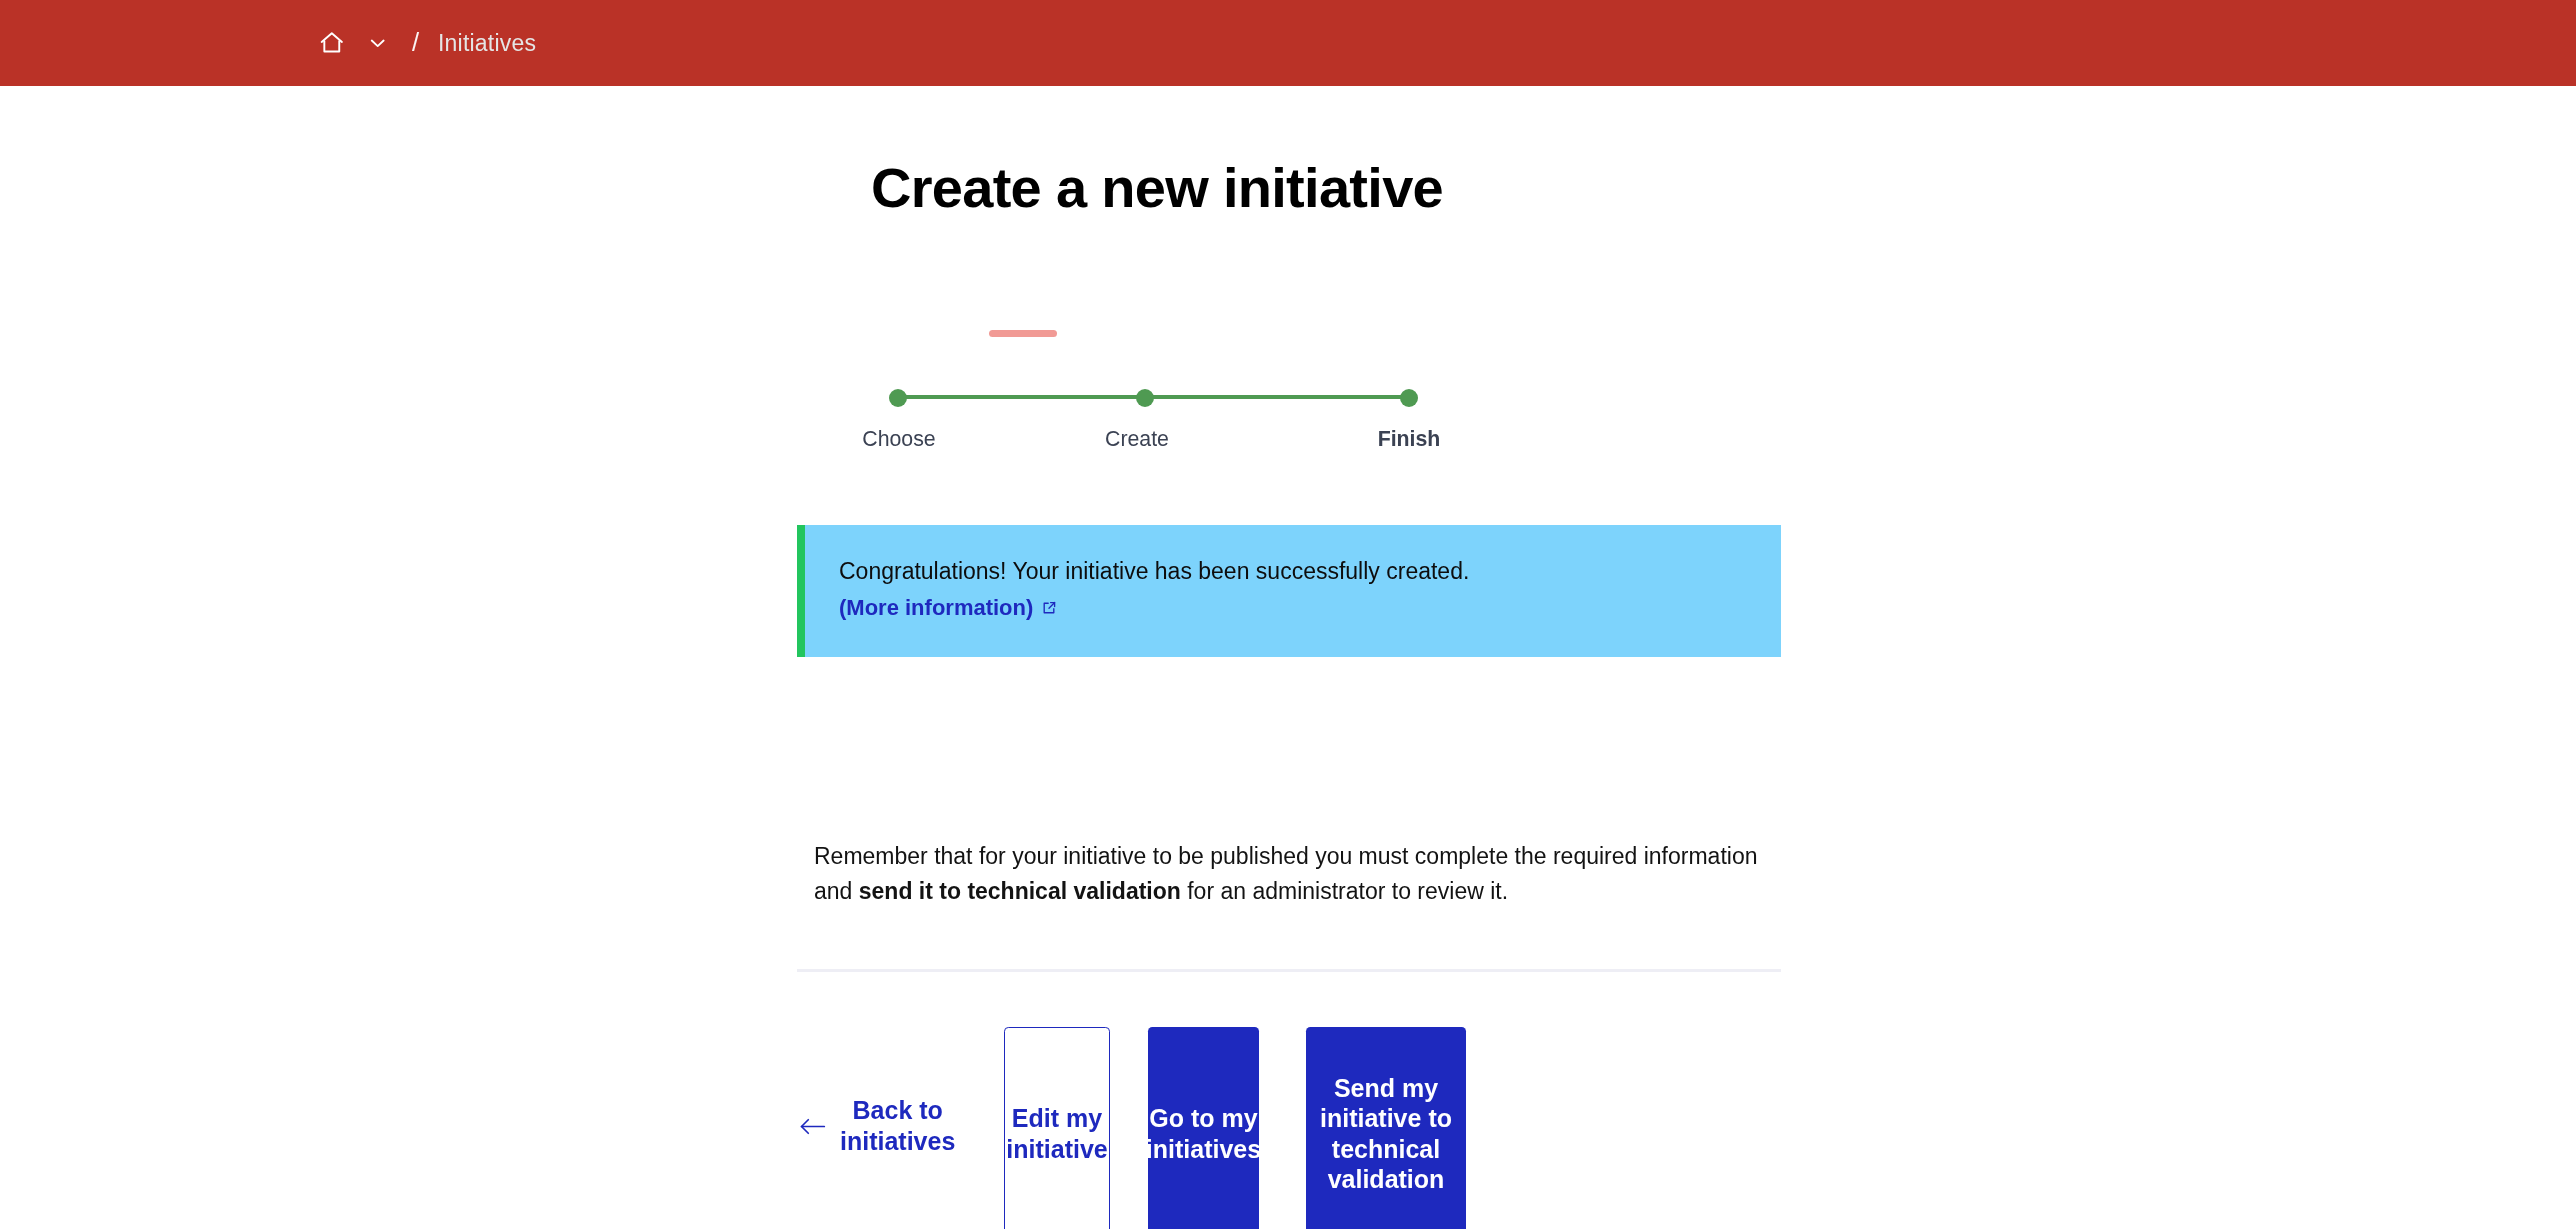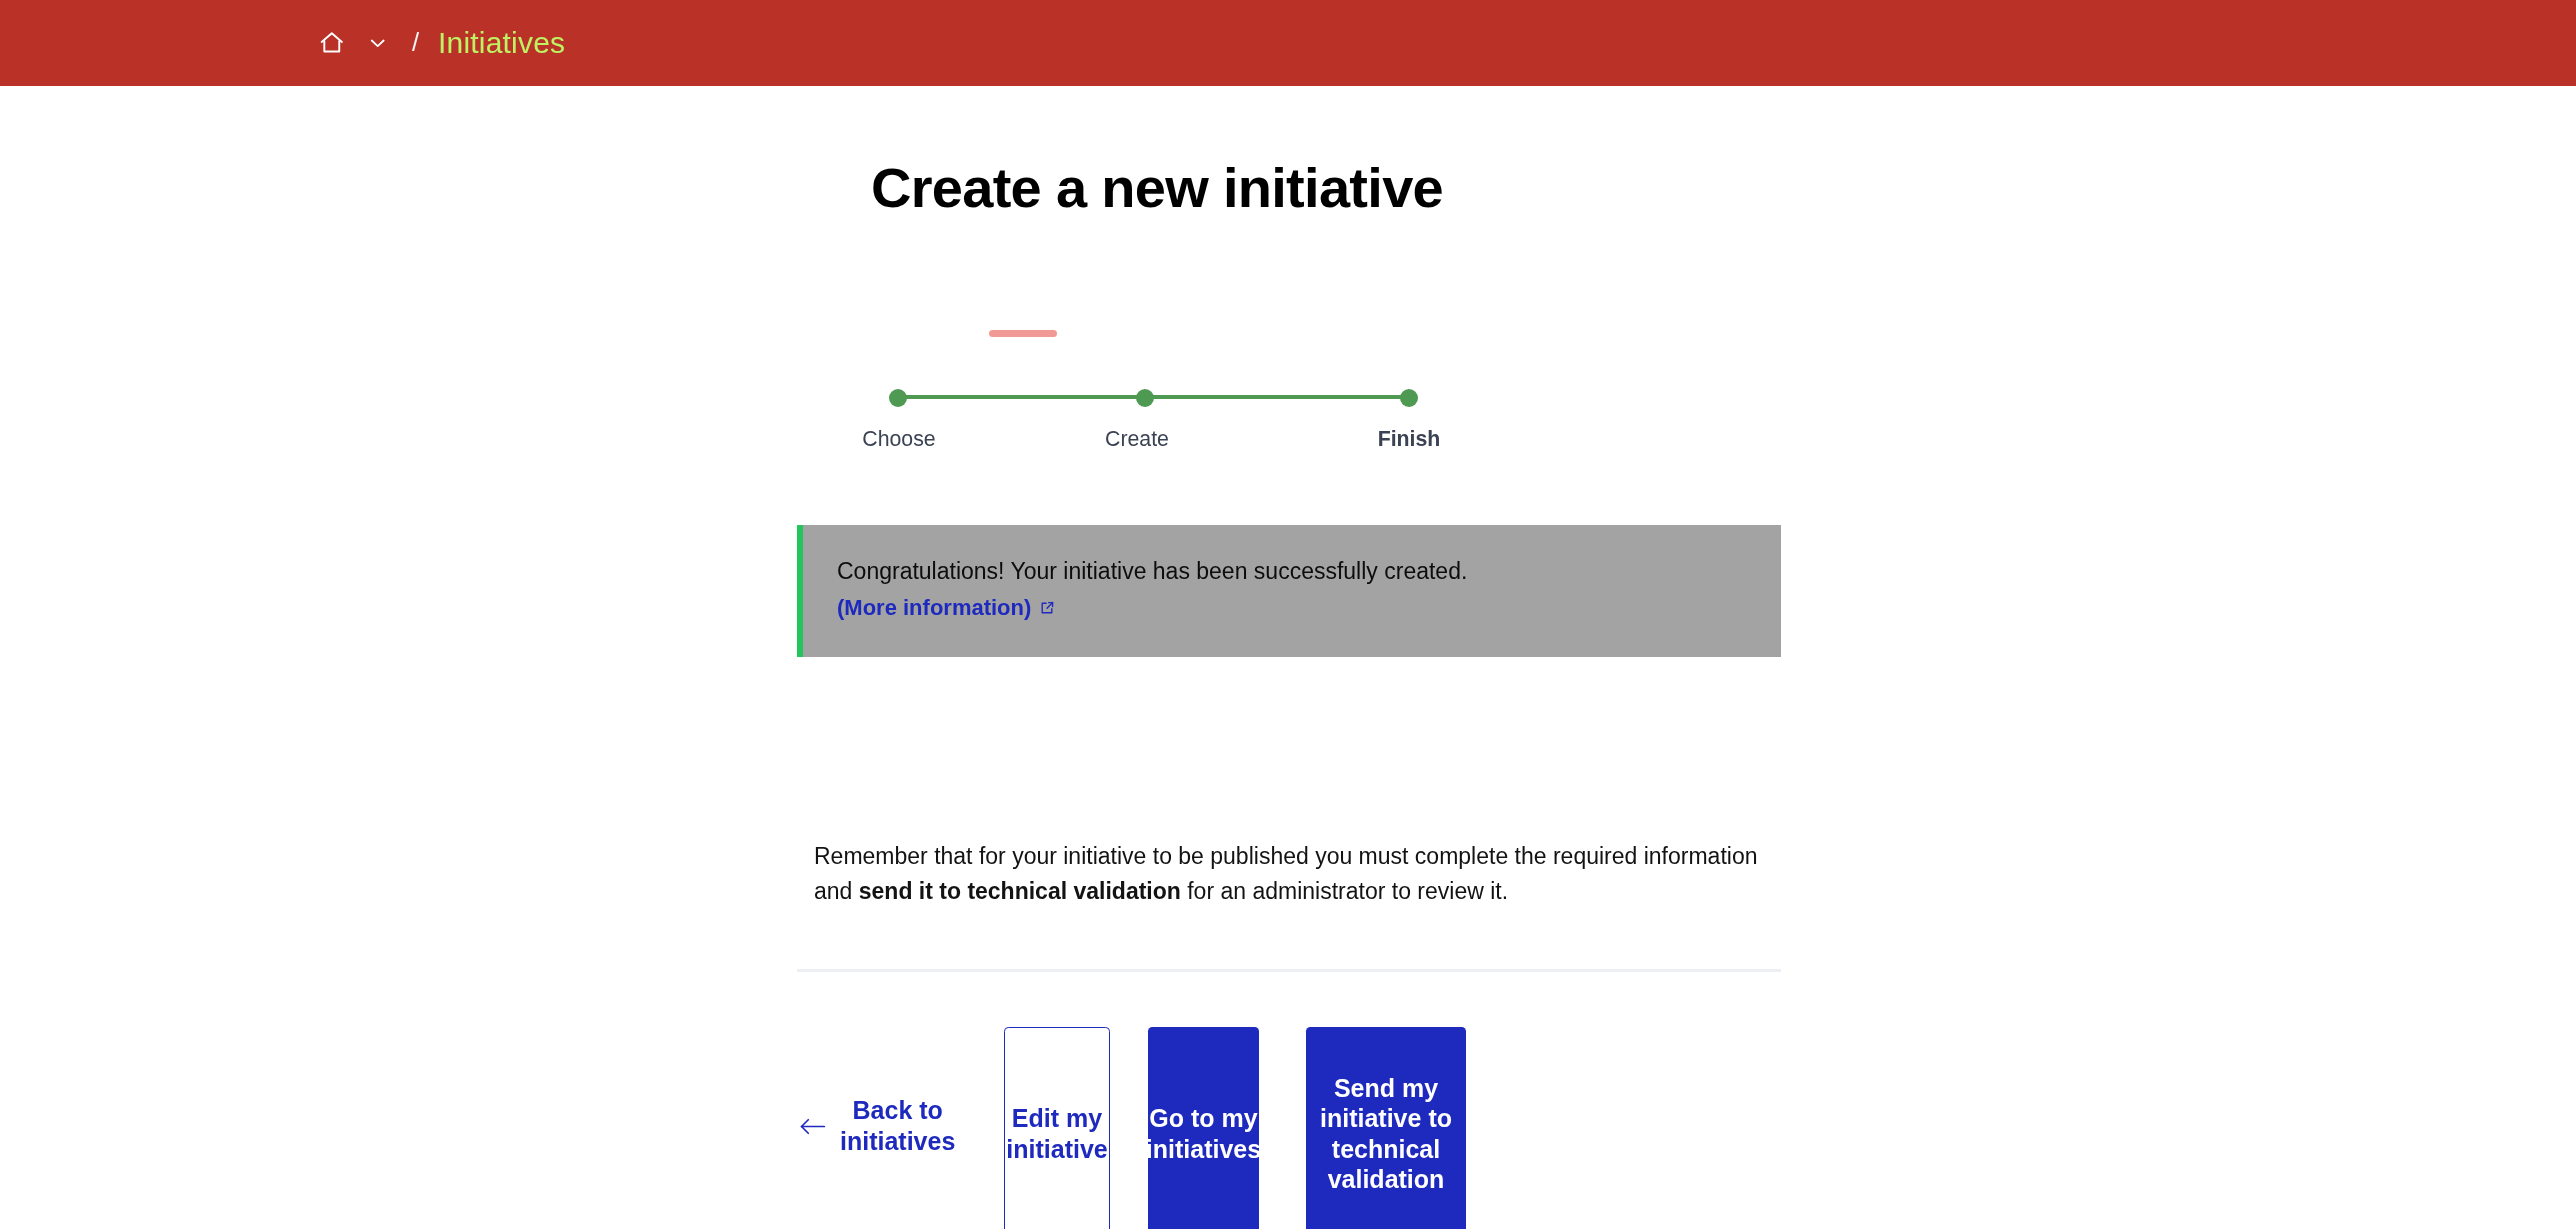--- a/index.html
+++ b/index.html
@@ -36,22 +36,22 @@
   }
   .crumb-sep {
     color: #ffffff;
     font-size: 25.6px;
     font-weight: 400;
     margin: 0 19px 0 15.4px;
     line-height: 1;
     opacity: .95;
   }
   .crumb-current {
-    color: #bef264;
-    font-size: 30px;
+    color: #e5e5e5;
+    font-size: 23px;
     font-weight: 400;
     letter-spacing: 0.2px;
     white-space: nowrap;
   }
 
   
   .page {
     position: absolute;
     left: 0; top: 86px;
     width: 2576px;
@@ -120,22 +120,22 @@
   .content-col {
     position: absolute;
     left: 797px;
     top: 0;
     width: 984px;
   }
   .callout {
     position: absolute;
     left: 0; top: 439px;
     width: 984px; height: 132px;
-    background: #a3a3a3;
-    border-left: 6px solid #22c55e;
+    background: #7dd3fc;
+    border-left: 8px solid #22c55e;
     padding: 32px 0 0 34px;
   }
   .callout-text {
     font-size: 23px;
     color: #0d0d0d;
     line-height: 1.3;
     margin: 0;
   }
   .callout-link {
     display: inline-flex;

